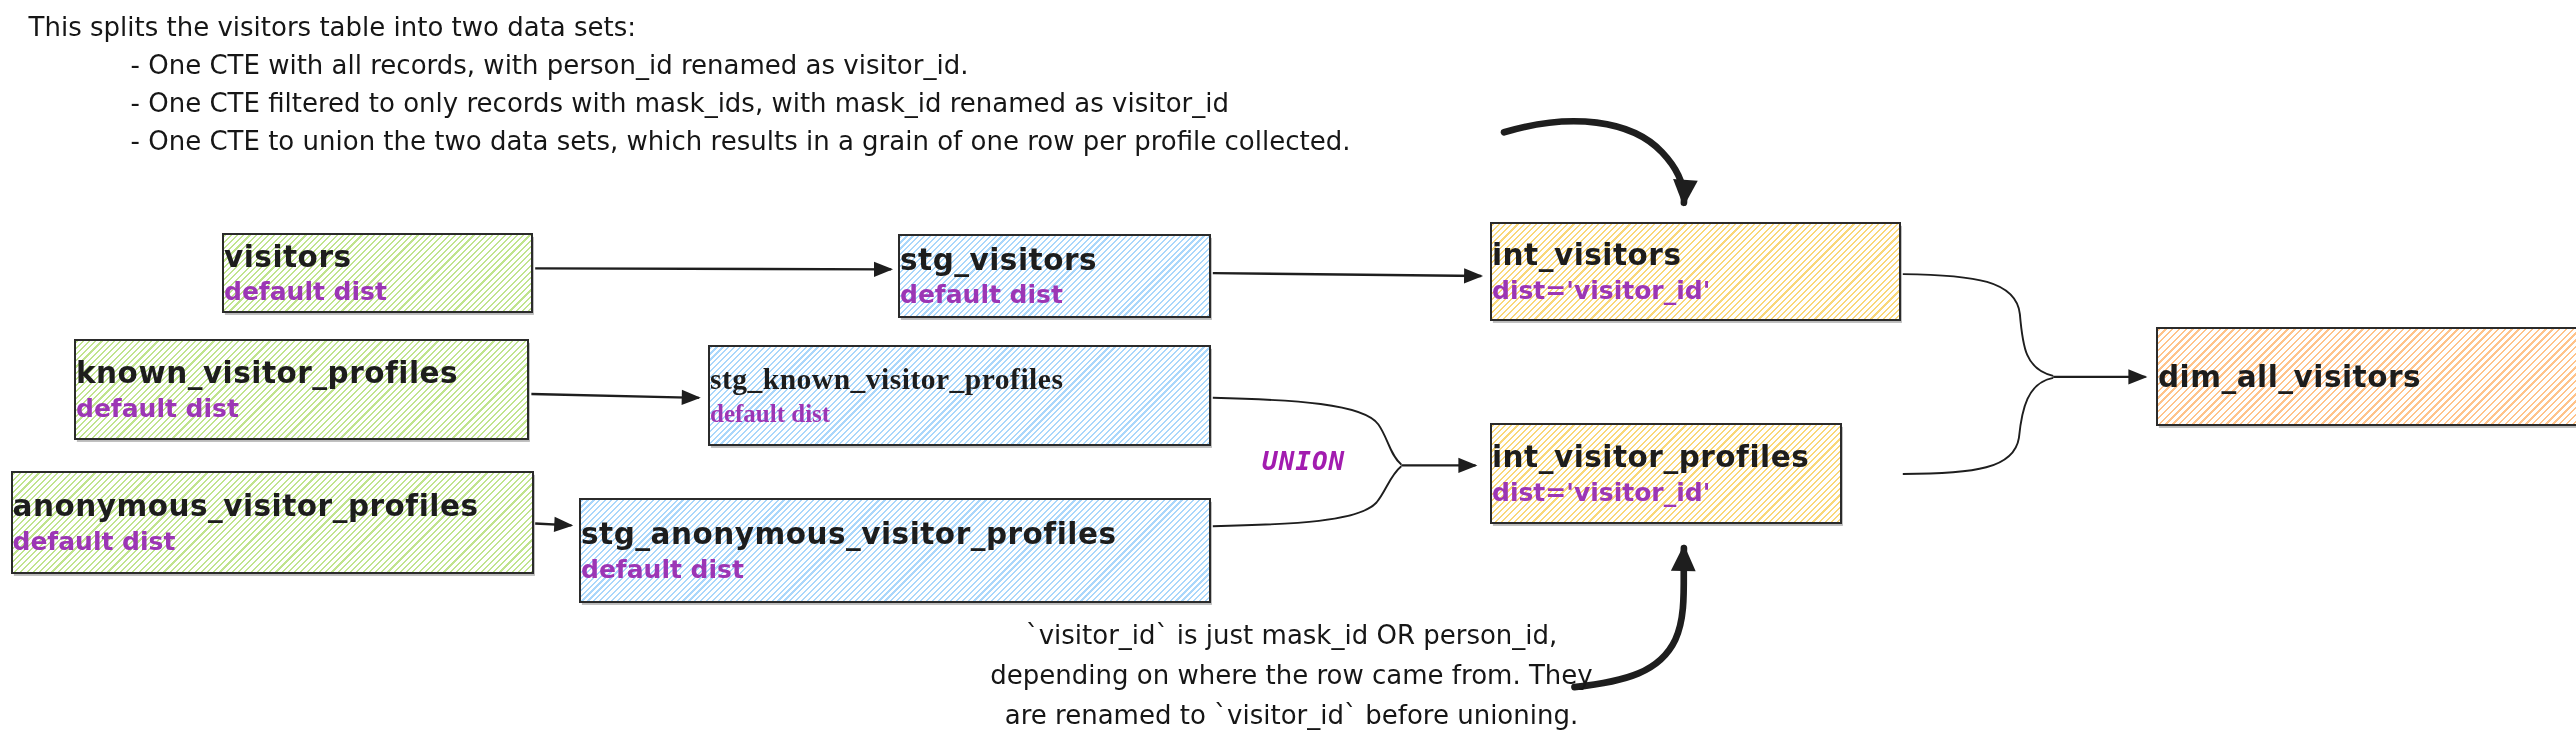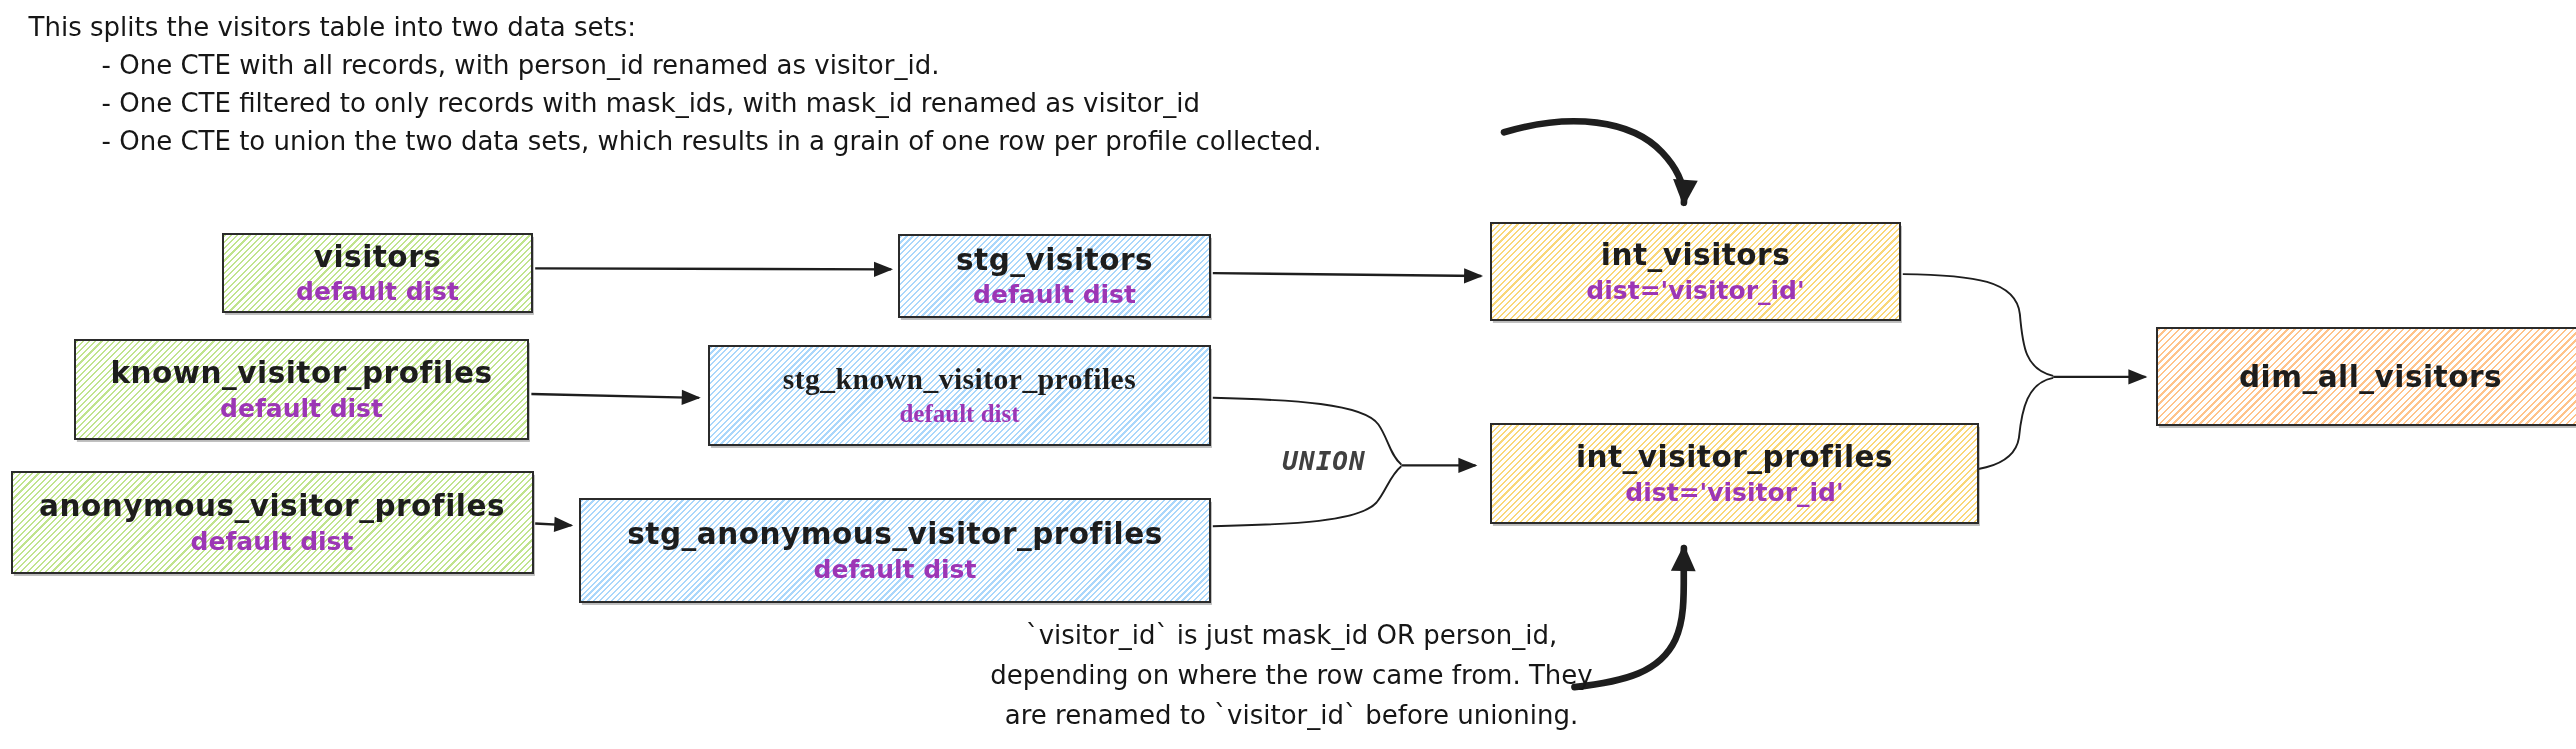--- a/index.html
+++ b/index.html
@@ -4,39 +4,39 @@
 <style>
   html,body{margin:0;padding:0;background:#fff;}
   body{width:2576px;height:749px;overflow:hidden;font-family:"DejaVu Sans",sans-serif;}
   #canvas{position:relative;width:2576px;height:749px;background:#ffffff;}
   #edges{position:absolute;left:0;top:0;width:2576px;height:749px;pointer-events:none;}
 
   .node{
     position:absolute;
     border:2.4px solid #2b2b2b;
     box-shadow:1.9px 2.9px 0 -1px rgba(60,60,60,.35);
-    display:flex;flex-direction:column;align-items:center;justify-content:center;
+    display:flex;flex-direction:column;align-items:flex-start;justify-content:center;
     gap:3.8px;box-sizing:border-box;background-color:#fff;
   }
   .node-title{color:#1d1d1d;font-size:29.5px;font-weight:bold;letter-spacing:0.5px;white-space:nowrap;}
   .node-sub{color:#9c36b5;font-size:25px;font-weight:bold;white-space:nowrap;}
 
   .green{background-image:repeating-linear-gradient(135deg,rgba(130,201,30,.50) 0 1.5px,rgba(130,201,30,0) 1.5px 4.4px);}
   .blue{background-image:repeating-linear-gradient(135deg,rgba(77,171,247,.48) 0 1.5px,rgba(77,171,247,0) 1.5px 4.2px);}
   .yellow{background-image:repeating-linear-gradient(135deg,rgba(245,183,10,.55) 0 1.5px,rgba(245,183,10,0) 1.5px 4.4px);}
   .orange{background-image:repeating-linear-gradient(135deg,rgba(255,146,43,.55) 0 1.7px,rgba(255,146,43,0) 1.7px 4.8px);}
 
   .note{position:absolute;color:#161616;font-size:26px;line-height:38px;}
   #top-note{left:28.6px;top:7.6px;}
-  #top-note .indent{margin-left:73px;}
+  #top-note .indent{margin-left:102px;}
   #bottom-note{left:963px;top:615px;width:657px;text-align:center;line-height:40px;}
 
   #union-label{
-    position:absolute;left:1262px;top:446px;width:124px;text-align:center;
-    color:#404040;font-family:"DejaVu Sans Mono",monospace;font-style:italic;
+    position:absolute;left:1262px;top:446px;width:124px;
+    color:#a21caf;font-family:"DejaVu Sans Mono",monospace;font-style:italic;
     font-size:26px;font-weight:bold;letter-spacing:1px;
   }
 </style>
 </head>
 <body>
 
 <div id="canvas">
 
   <svg id="edges" viewBox="0 0 2706 787">
     <defs>
@@ -95,21 +95,21 @@
   </div>
   <div class="node blue" style="left:579px;top:498px;width:632px;height:105px;">
     <div class="node-title">stg_anonymous_visitor_profiles</div>
     <div class="node-sub">default dist</div>
   </div>
 
   <div class="node yellow" style="left:1490px;top:222px;width:411px;height:99px;">
     <div class="node-title">int_visitors</div>
     <div class="node-sub">dist='visitor_id'</div>
   </div>
-  <div class="node yellow" style="left:1490px;top:423px;width:489px;height:101px;">
+  <div class="node yellow" style="left:1490px;top:423px;width:352px;height:101px;">
     <div class="node-title">int_visitor_profiles</div>
     <div class="node-sub">dist='visitor_id'</div>
   </div>
 
   <div class="node orange" style="left:2156px;top:327px;width:429px;height:99px;">
     <div class="node-title">dim_all_visitors</div>
   </div>
 
   <div id="union-label">UNION</div>
 

